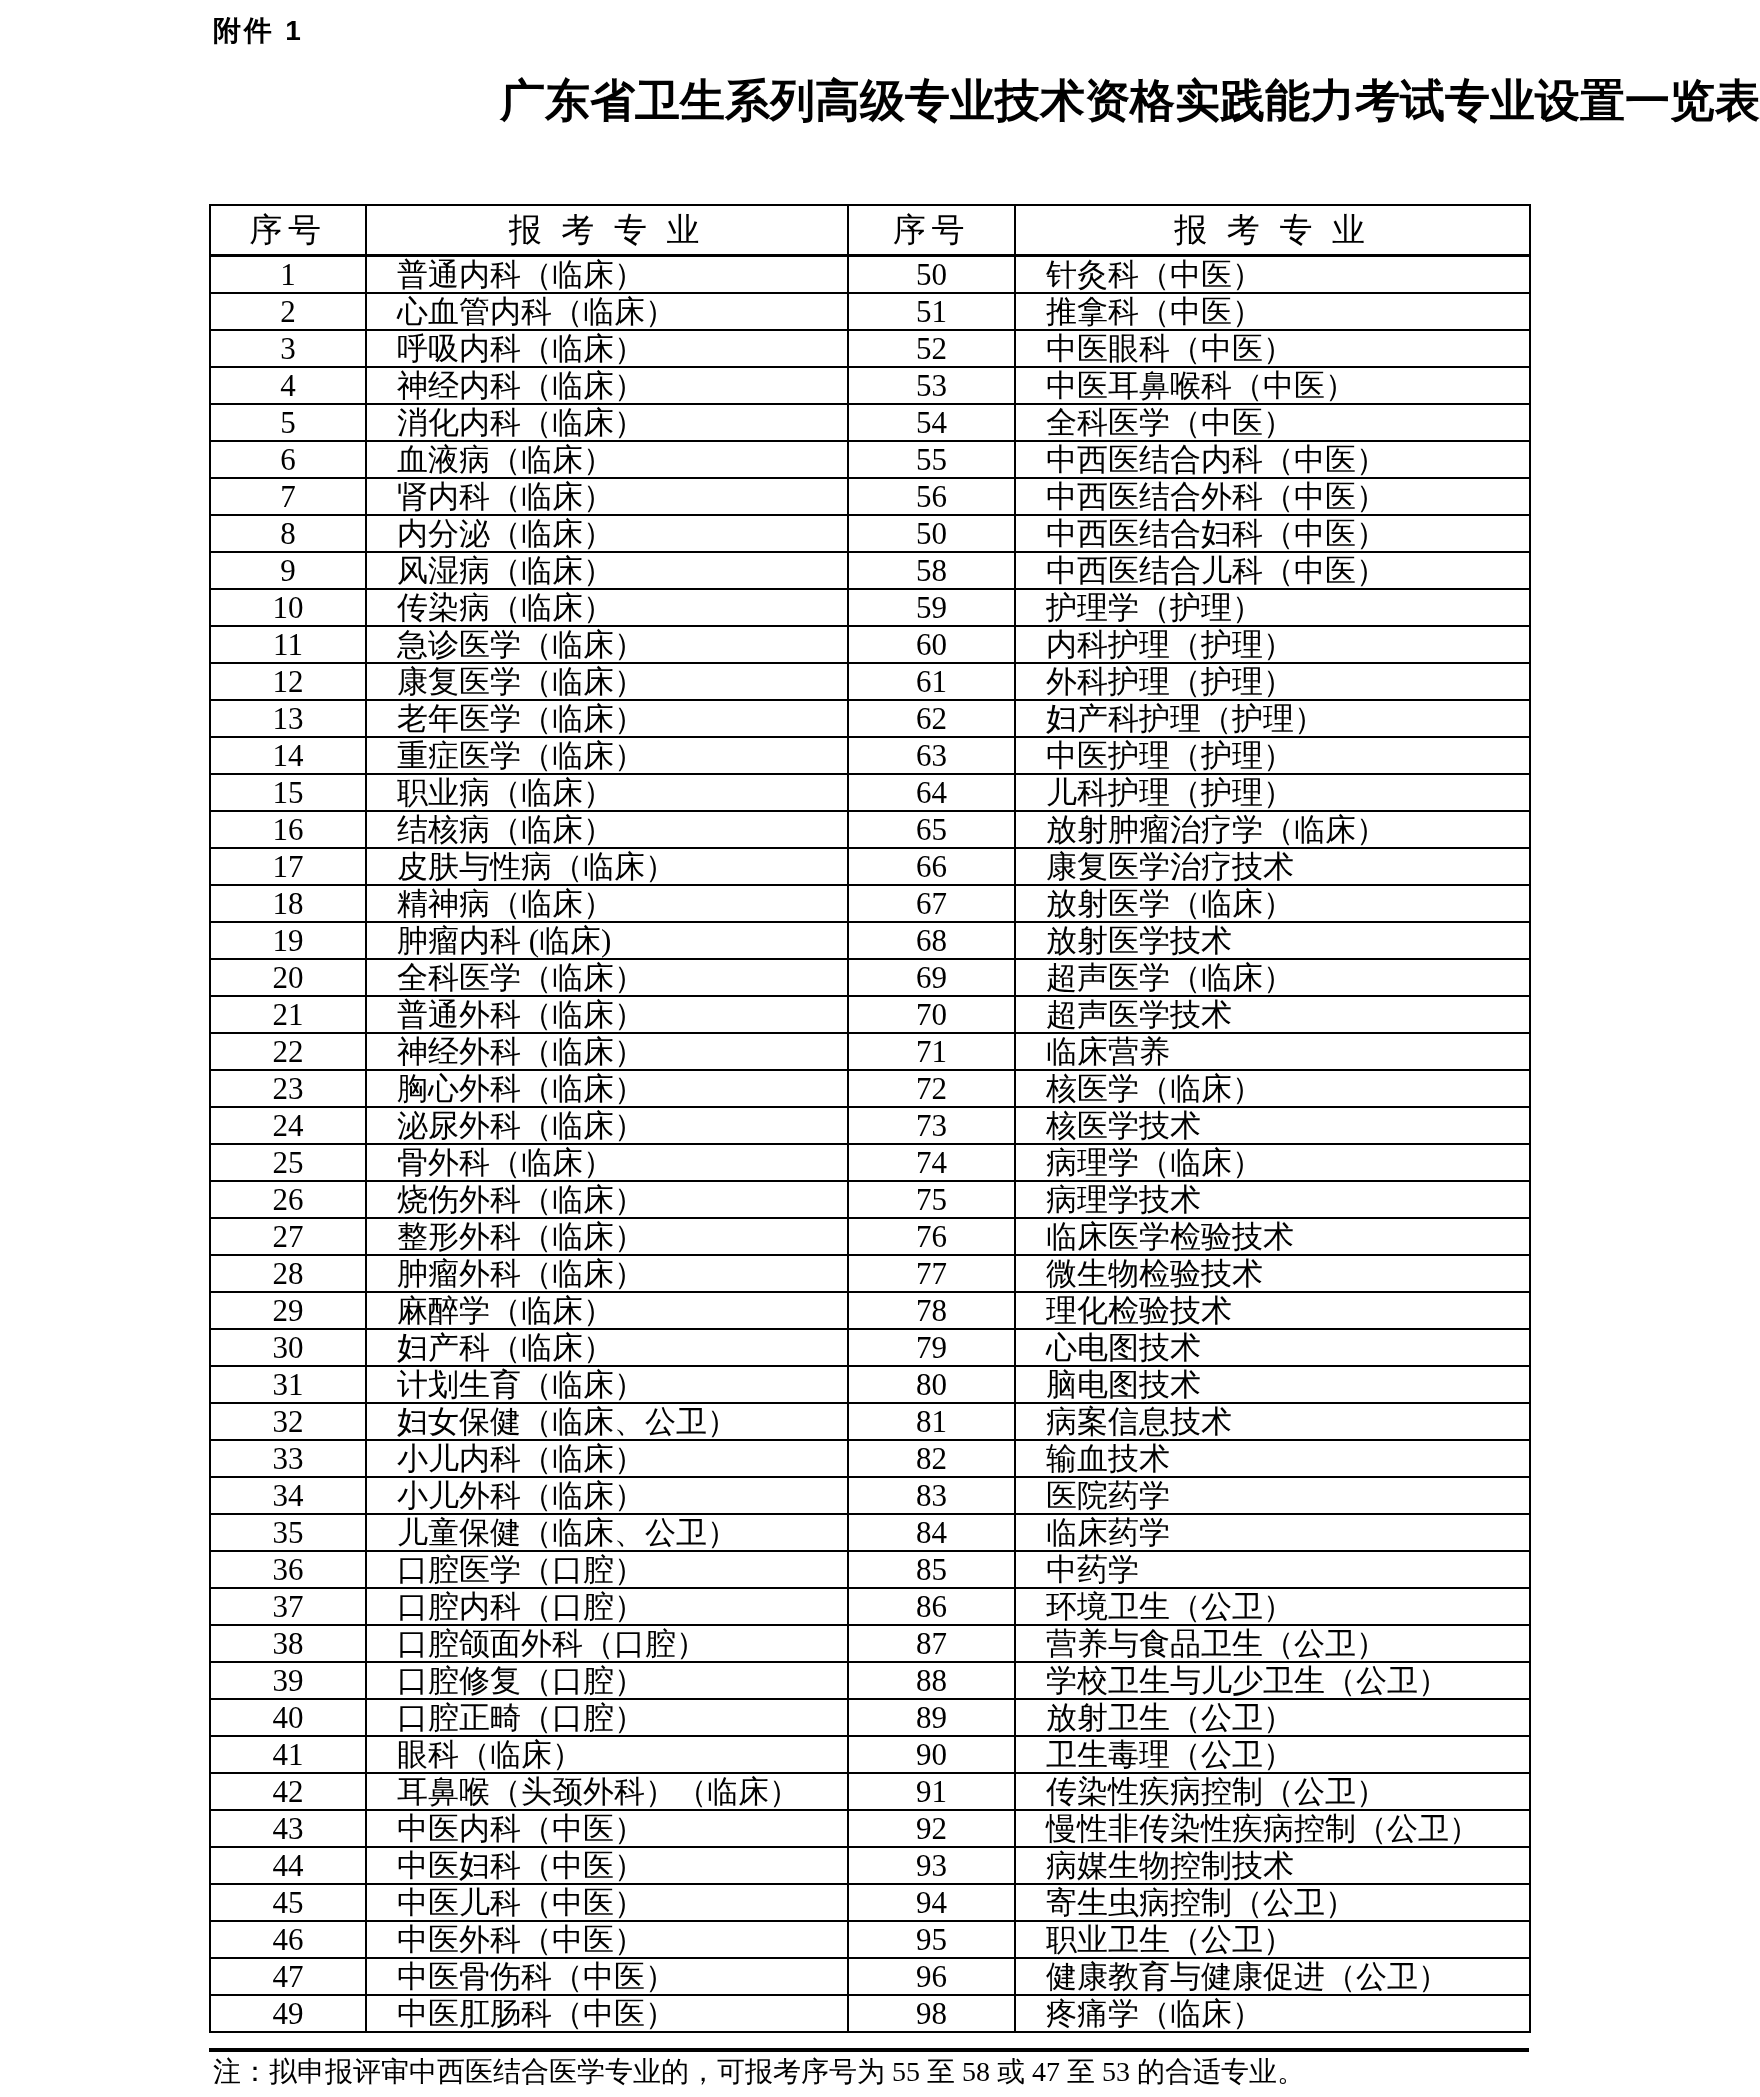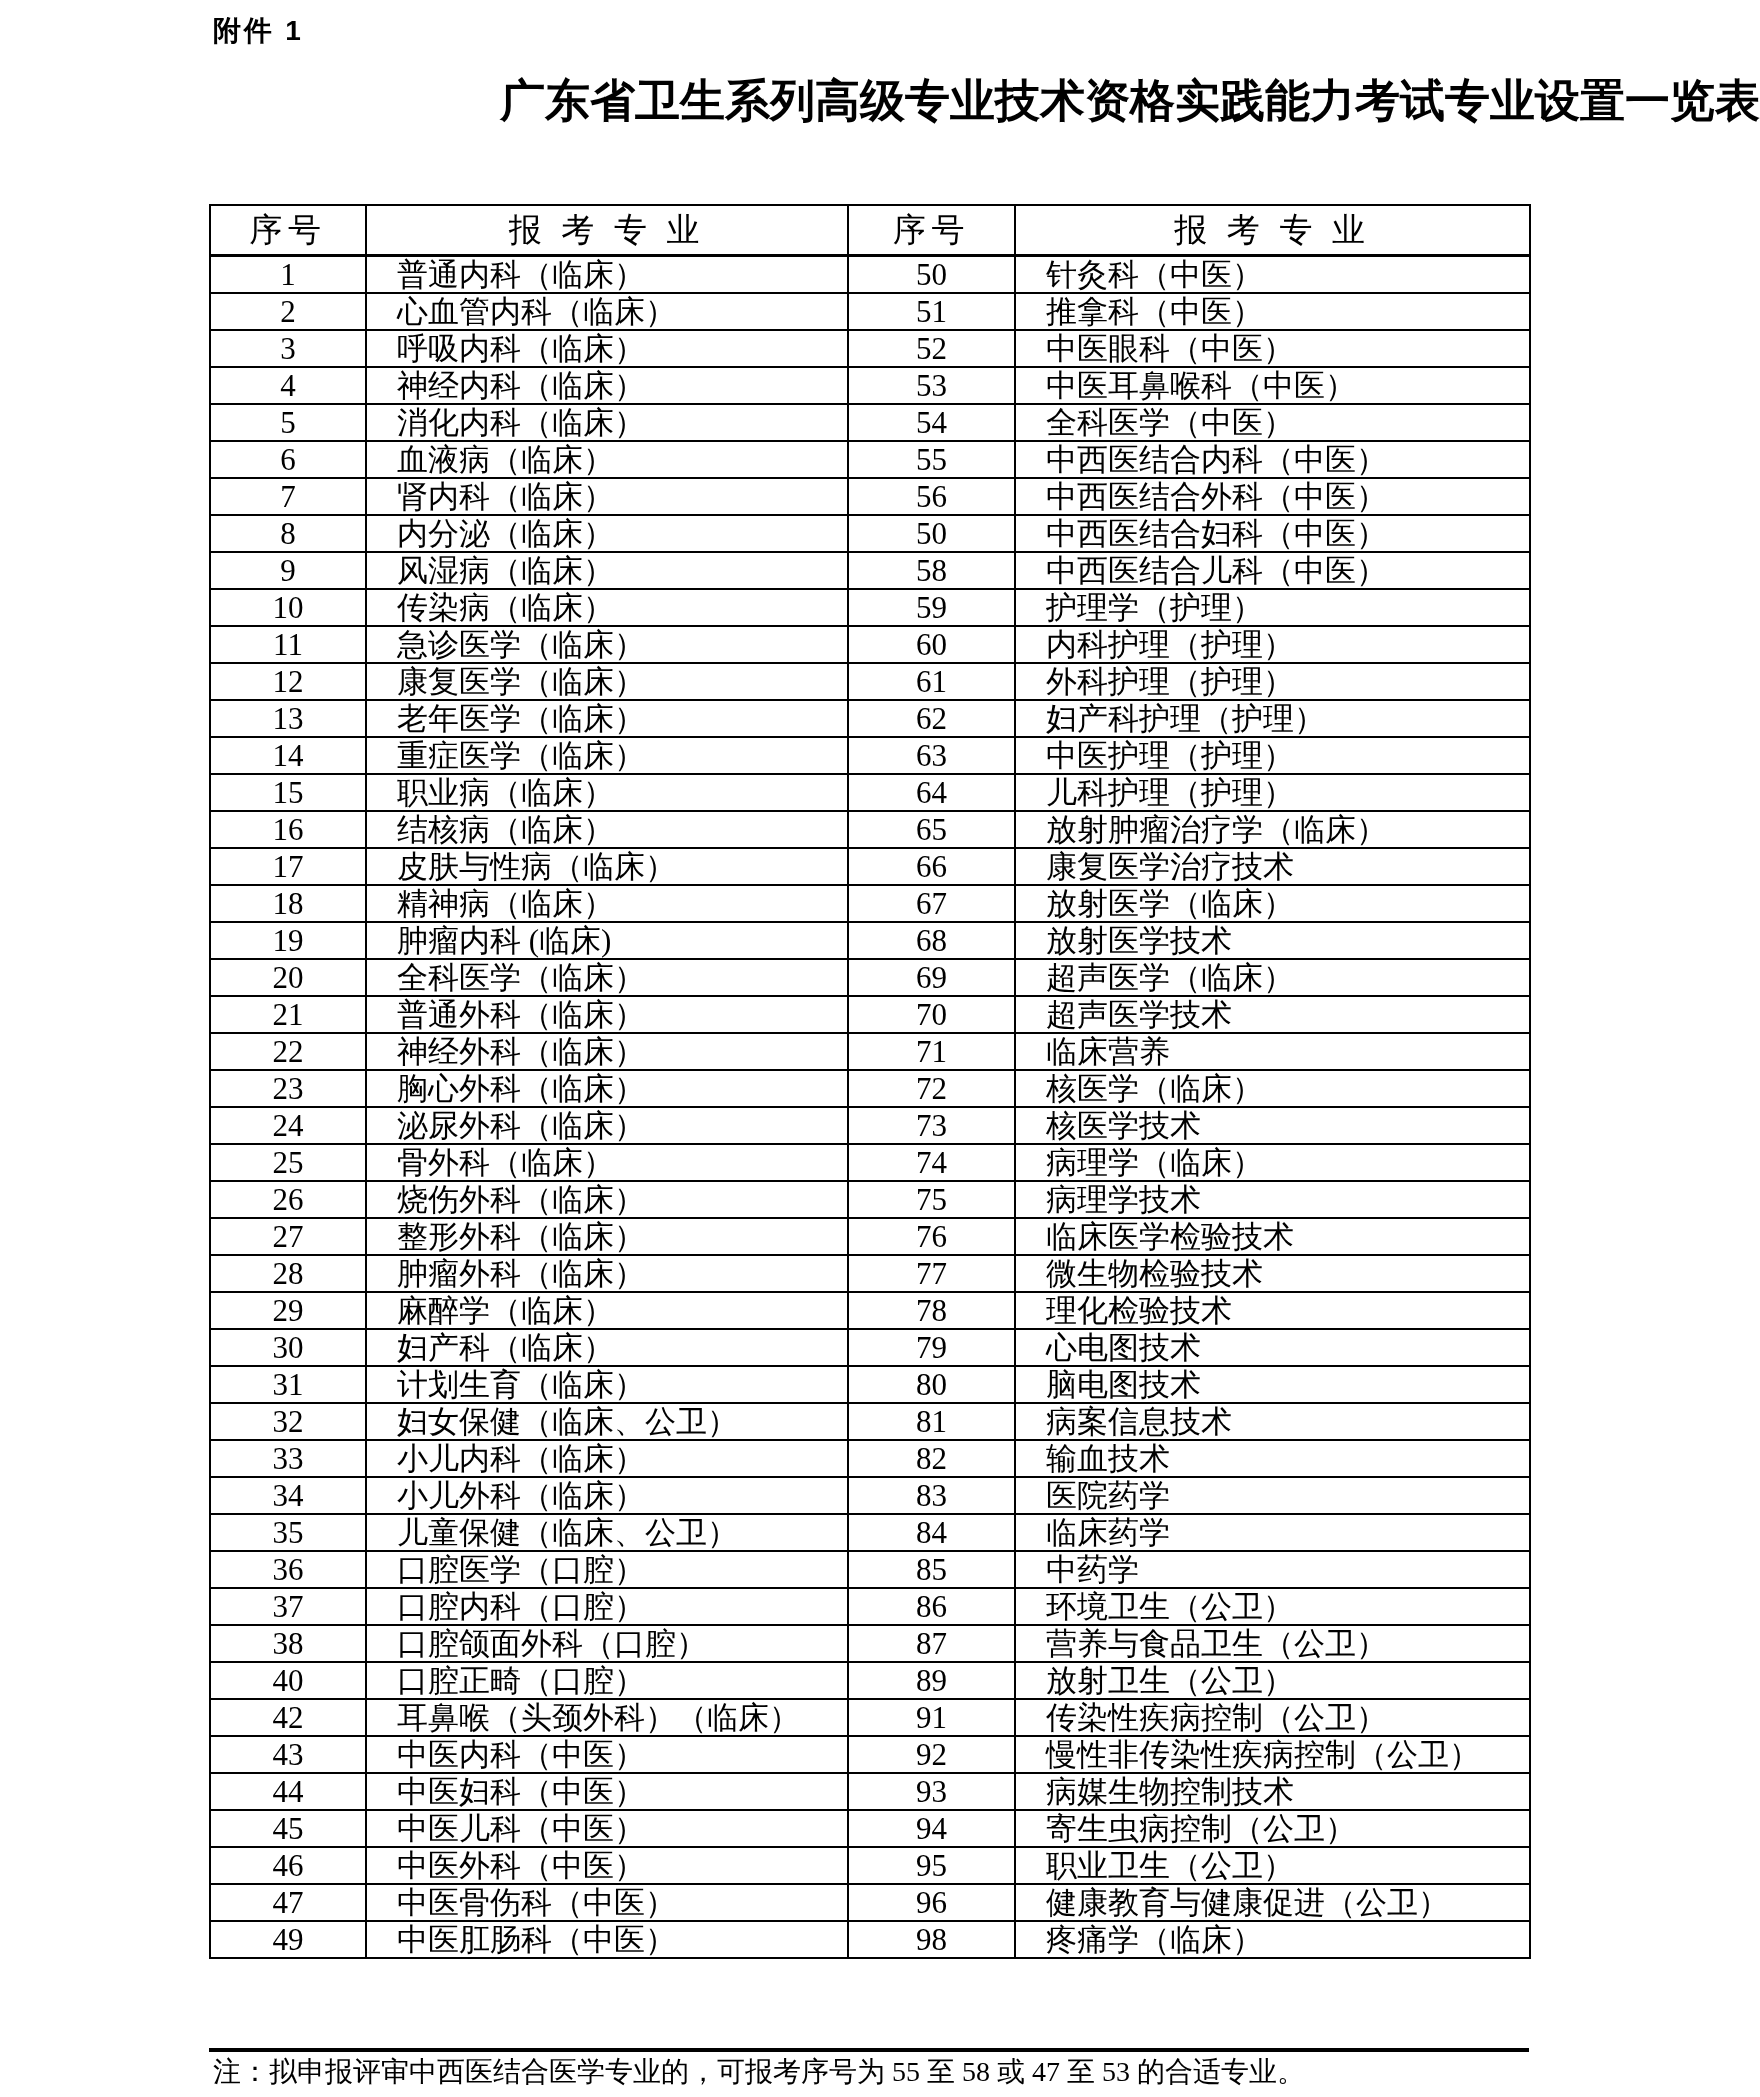--- a/index.html
+++ b/index.html
@@ -344,26 +344,38 @@
           <td class="no-cell">86</td>
           <td class="major-cell">环境卫生（公卫）</td>
         </tr>
         <tr>
           <td class="no-cell">38</td>
           <td class="major-cell">口腔颌面外科（口腔）</td>
           <td class="no-cell">87</td>
           <td class="major-cell">营养与食品卫生（公卫）</td>
         </tr>
         <tr>
+          <td class="no-cell">39</td>
+          <td class="major-cell">口腔修复（口腔）</td>
+          <td class="no-cell">88</td>
+          <td class="major-cell">学校卫生与儿少卫生（公卫）</td>
+        </tr>
+        <tr>
           <td class="no-cell">40</td>
           <td class="major-cell">口腔正畸（口腔）</td>
           <td class="no-cell">89</td>
           <td class="major-cell">放射卫生（公卫）</td>
         </tr>
         <tr>
+          <td class="no-cell">41</td>
+          <td class="major-cell">眼科（临床）</td>
+          <td class="no-cell">90</td>
+          <td class="major-cell">卫生毒理（公卫）</td>
+        </tr>
+        <tr>
           <td class="no-cell">42</td>
           <td class="major-cell">耳鼻喉（头颈外科）（临床）</td>
           <td class="no-cell">91</td>
           <td class="major-cell">传染性疾病控制（公卫）</td>
         </tr>
         <tr>
           <td class="no-cell">43</td>
           <td class="major-cell">中医内科（中医）</td>
           <td class="no-cell">92</td>
           <td class="major-cell">慢性非传染性疾病控制（公卫）</td>

